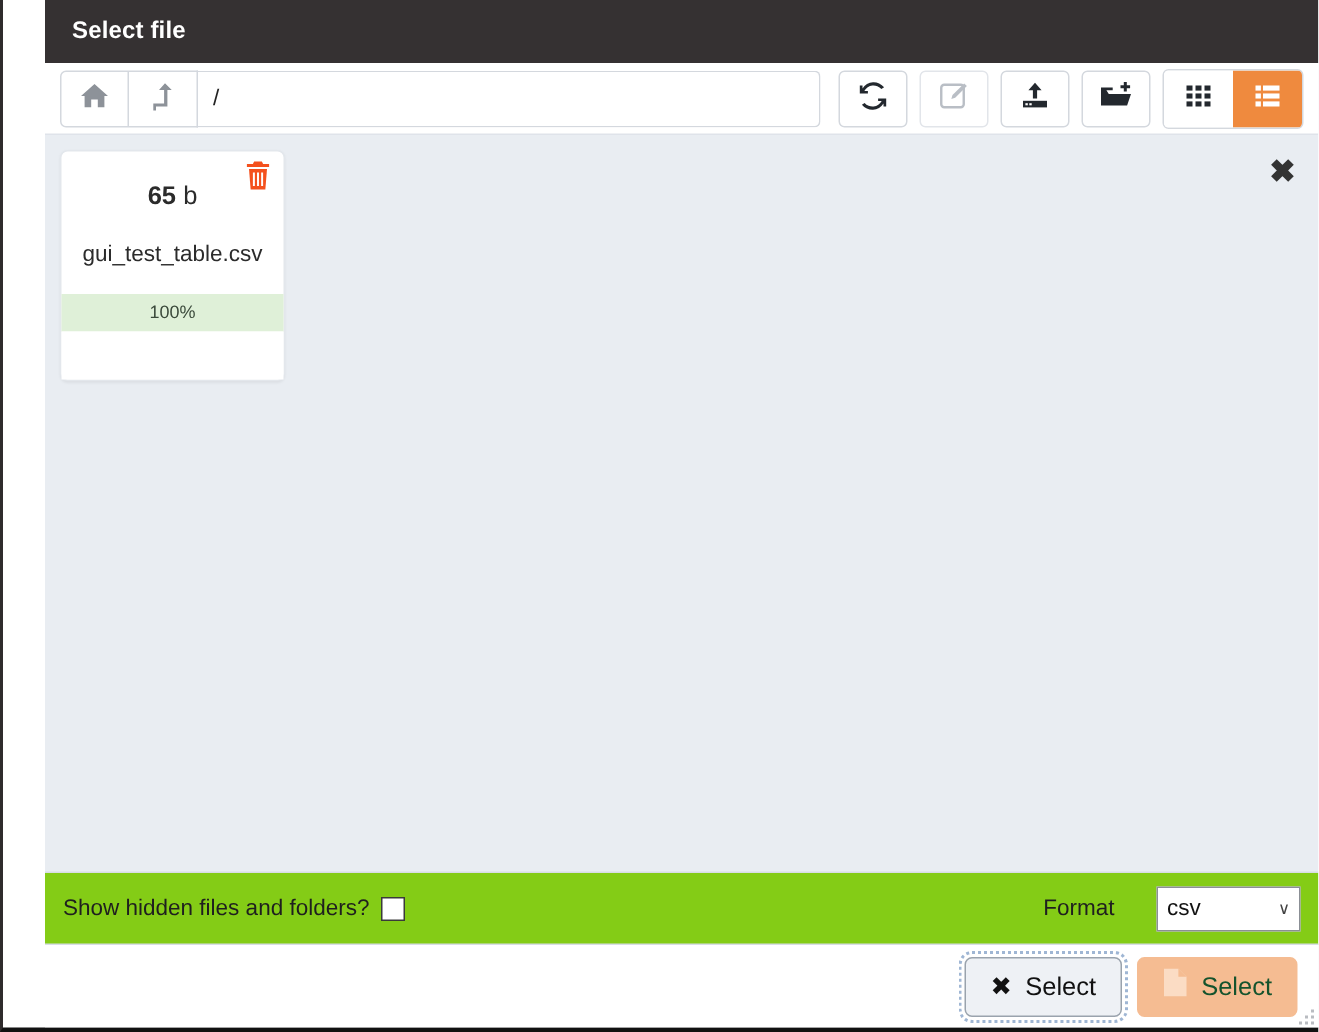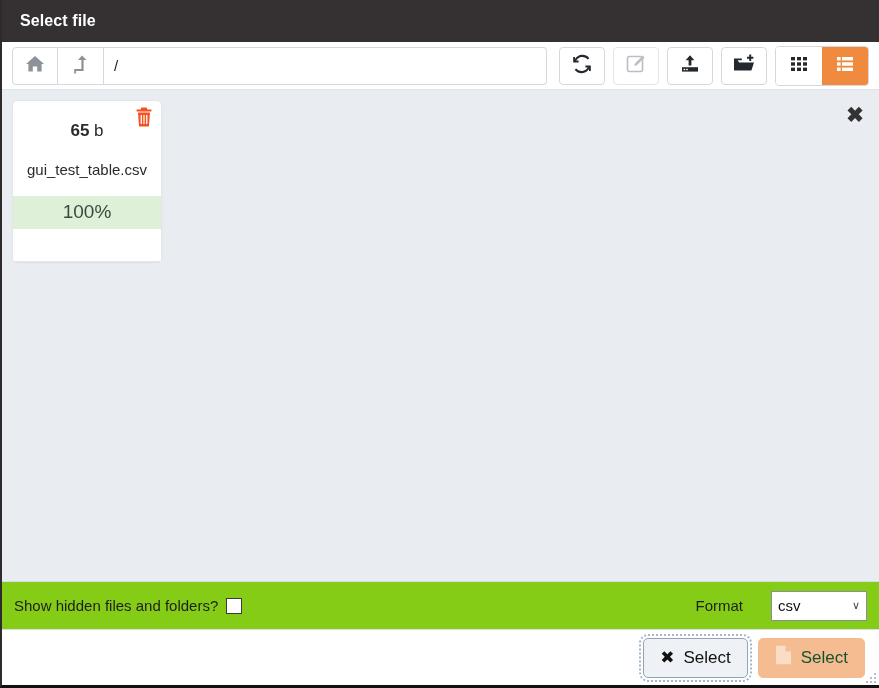--- a/index.html
+++ b/index.html
@@ -16,20 +16,21 @@
     position: relative;
     width: 879px;
     height: 688px;
     box-sizing: border-box;
     border-left: 2px solid #2f2b2c;
     border-bottom: 3px solid #111111;
     background: #ffffff;
     overflow: hidden;
     display: flex;
     flex-direction: column;
+    padding-left: 28px;
   }
 
   
   .titlebar {
     height: 42px;
     flex: 0 0 42px;
     background: #353132;
     display: flex;
     align-items: center;
     padding: 0 0 0 18px;
@@ -182,21 +183,21 @@
     text-align: center;
     font-size: 15px;
     color: #2b2b2b;
     padding: 20px 2px 18px 2px;
     white-space: nowrap;
     overflow: hidden;
   }
   .card-progress {
     background: #dff0d8;
     text-align: center;
-    font-size: 19px;
+    font-size: 12px;
     color: #3b4a3b;
     padding: 5px 0 6px 0;
   }
   .card-foot {
     height: 32px;
     background: #ffffff;
   }
   .drop-hint {
     position: absolute;
     left: 0;

